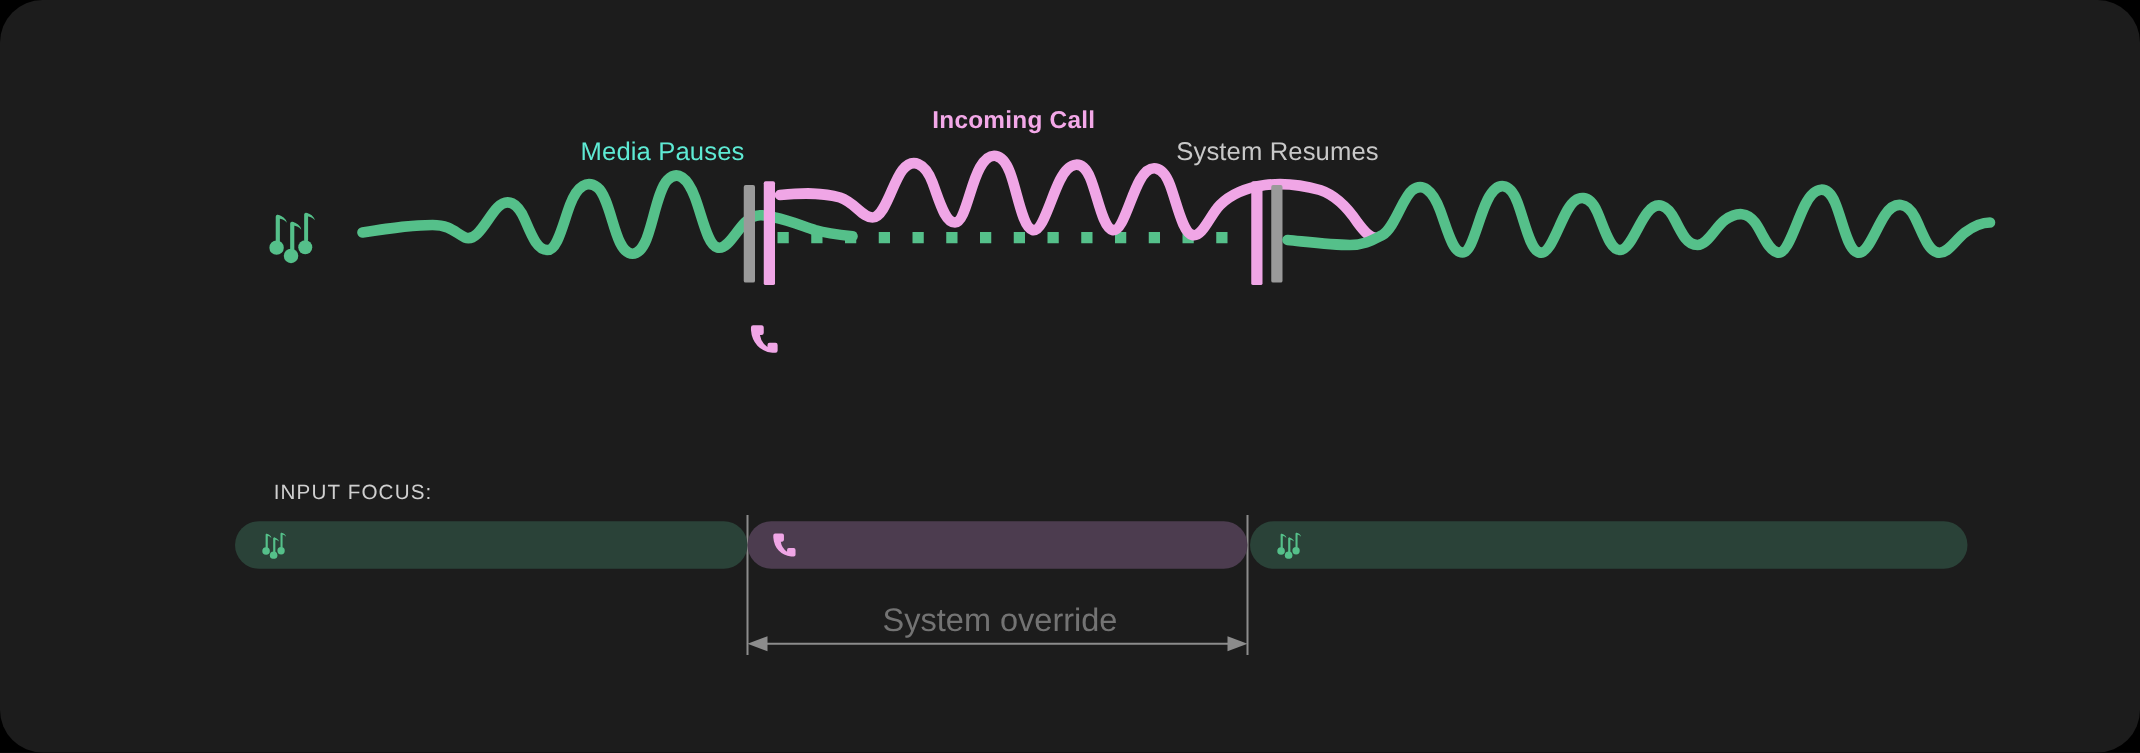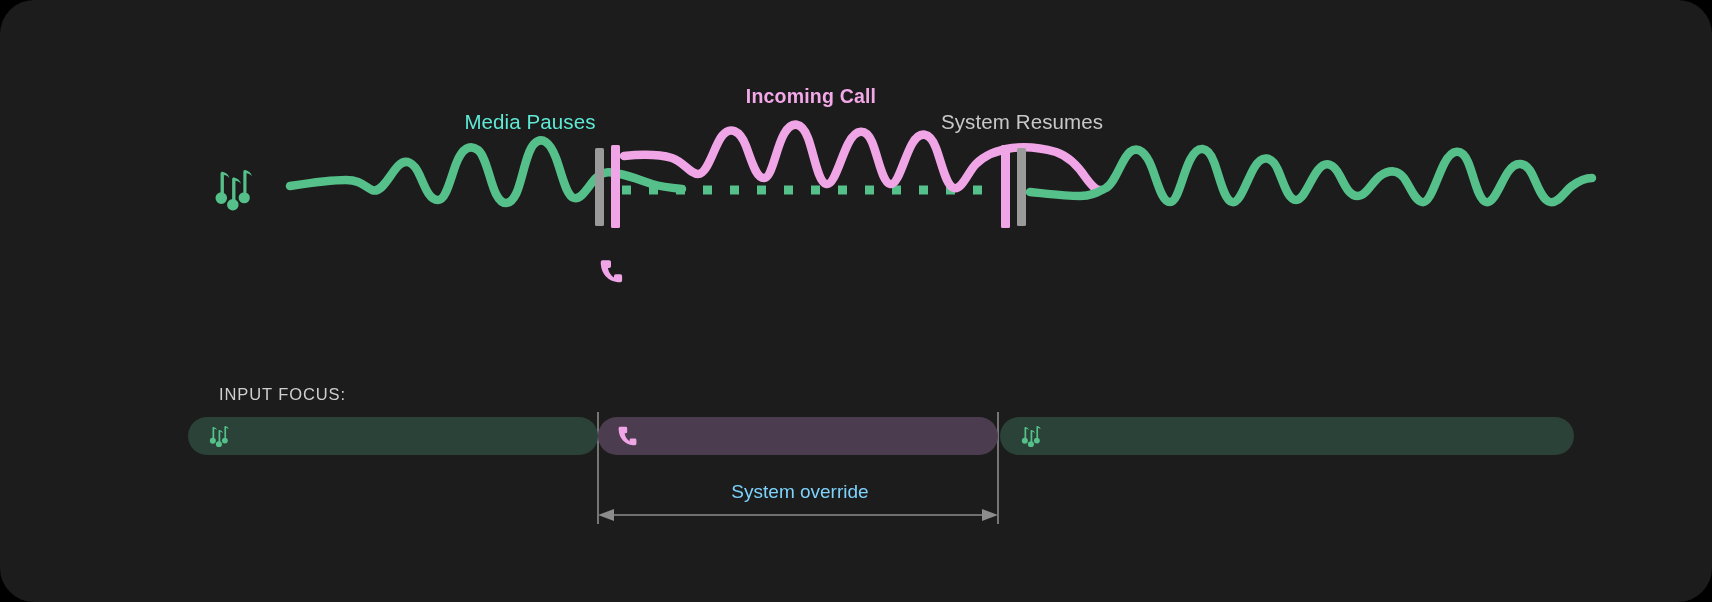--- a/index.html
+++ b/index.html
@@ -74,22 +74,22 @@
     font-size: 16.5px;
     font-weight: normal;
     color: #cfcfcf;
     letter-spacing: 0.9px;
     margin-left: 27px;
   }
   .lbl-override {
     left: 800px;
     top: 481px;
     transform: translateX(-50%);
-    font-size: 19px;
-    color: #7dd3fc;
+    font-size: 26px;
+    color: #737373;
   }
   .track {
     position: absolute;
     height: 38px;
     border-radius: 19px;
     box-sizing: border-box;
   }
   .track-media-a {
     left: 188px;
     top: 417px;

